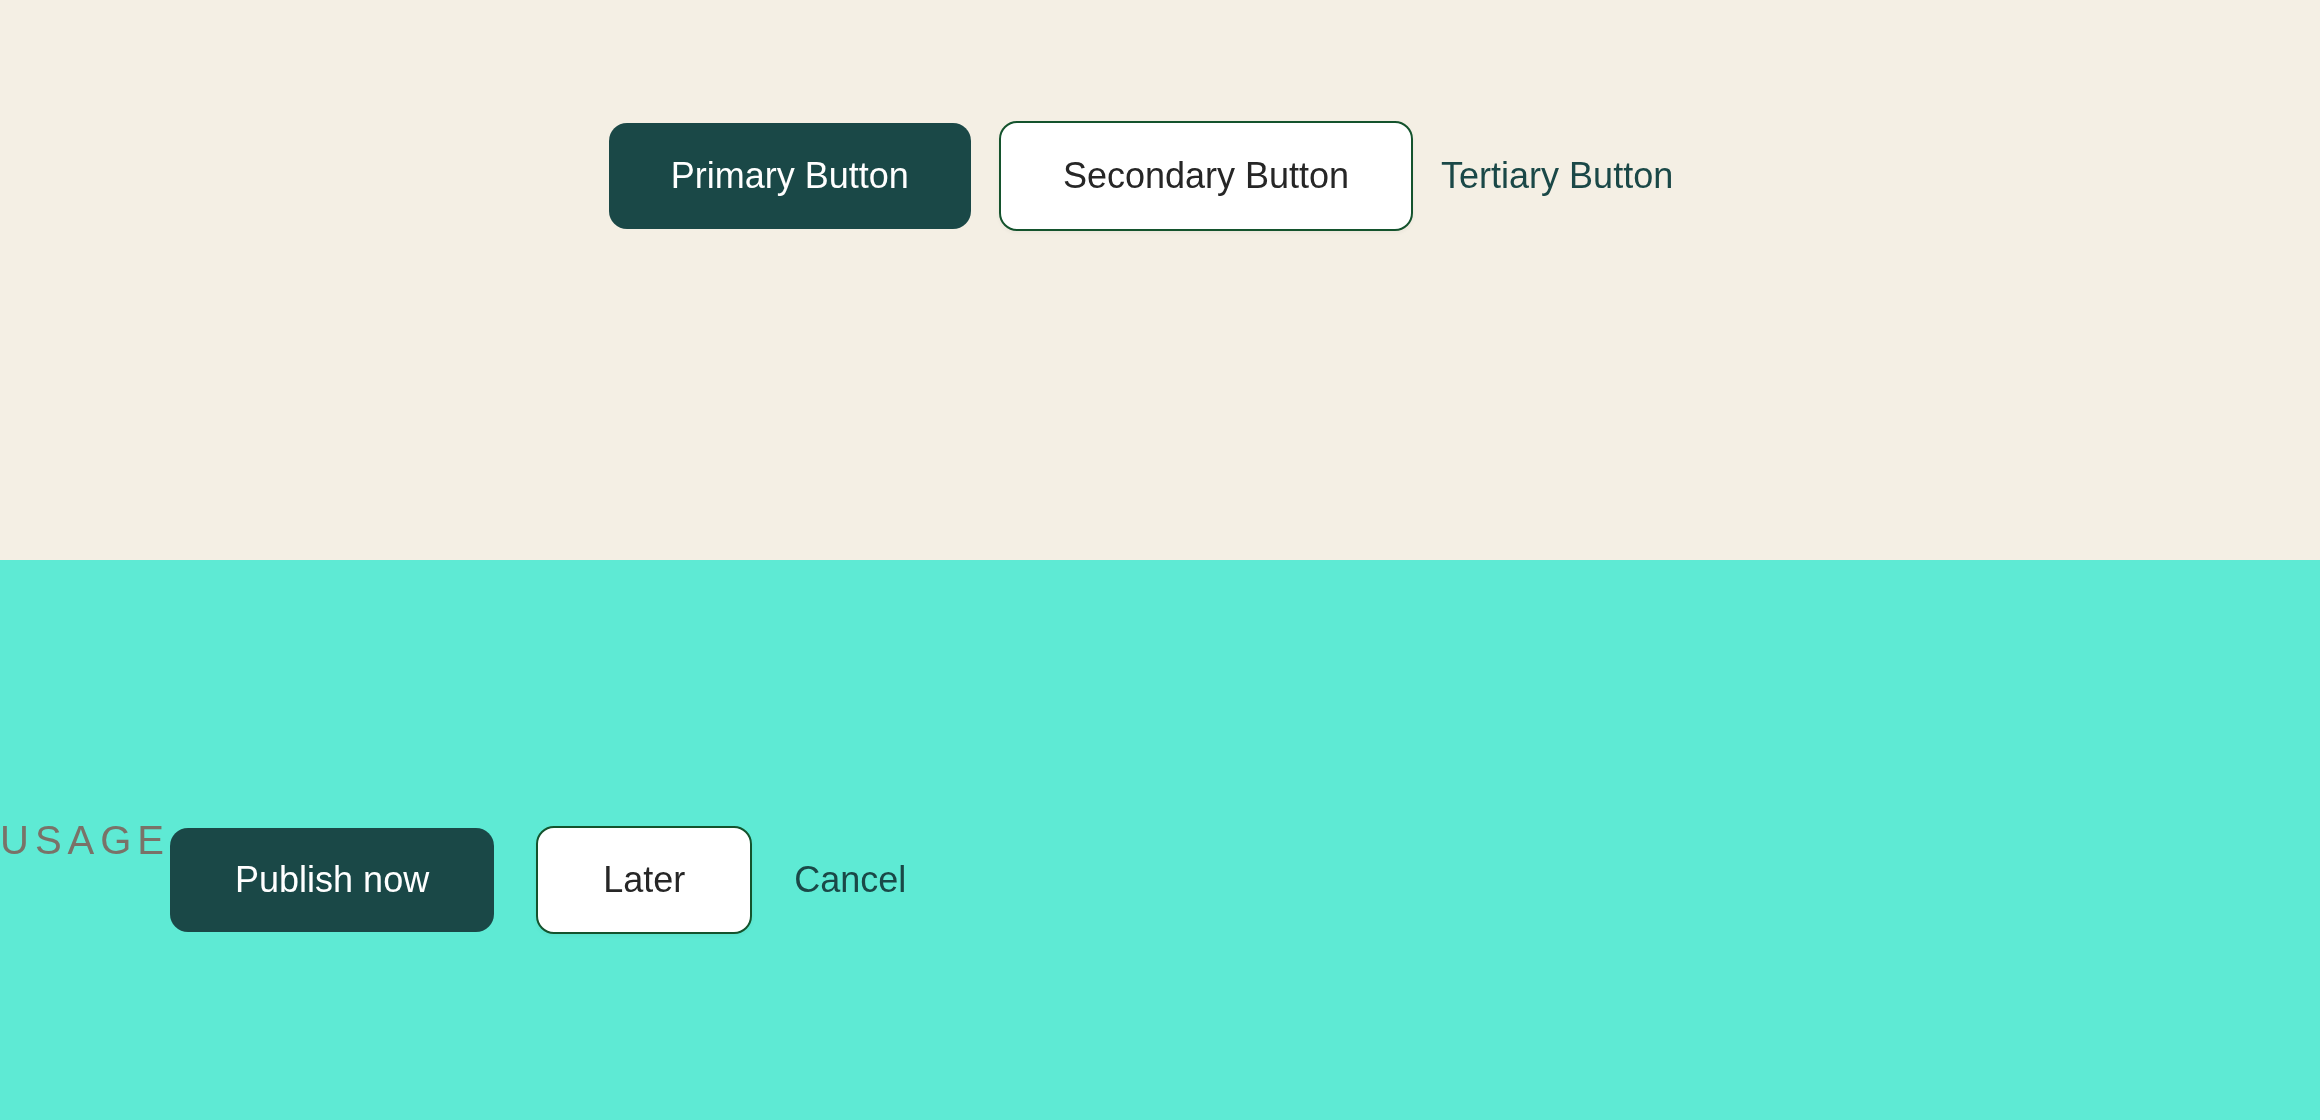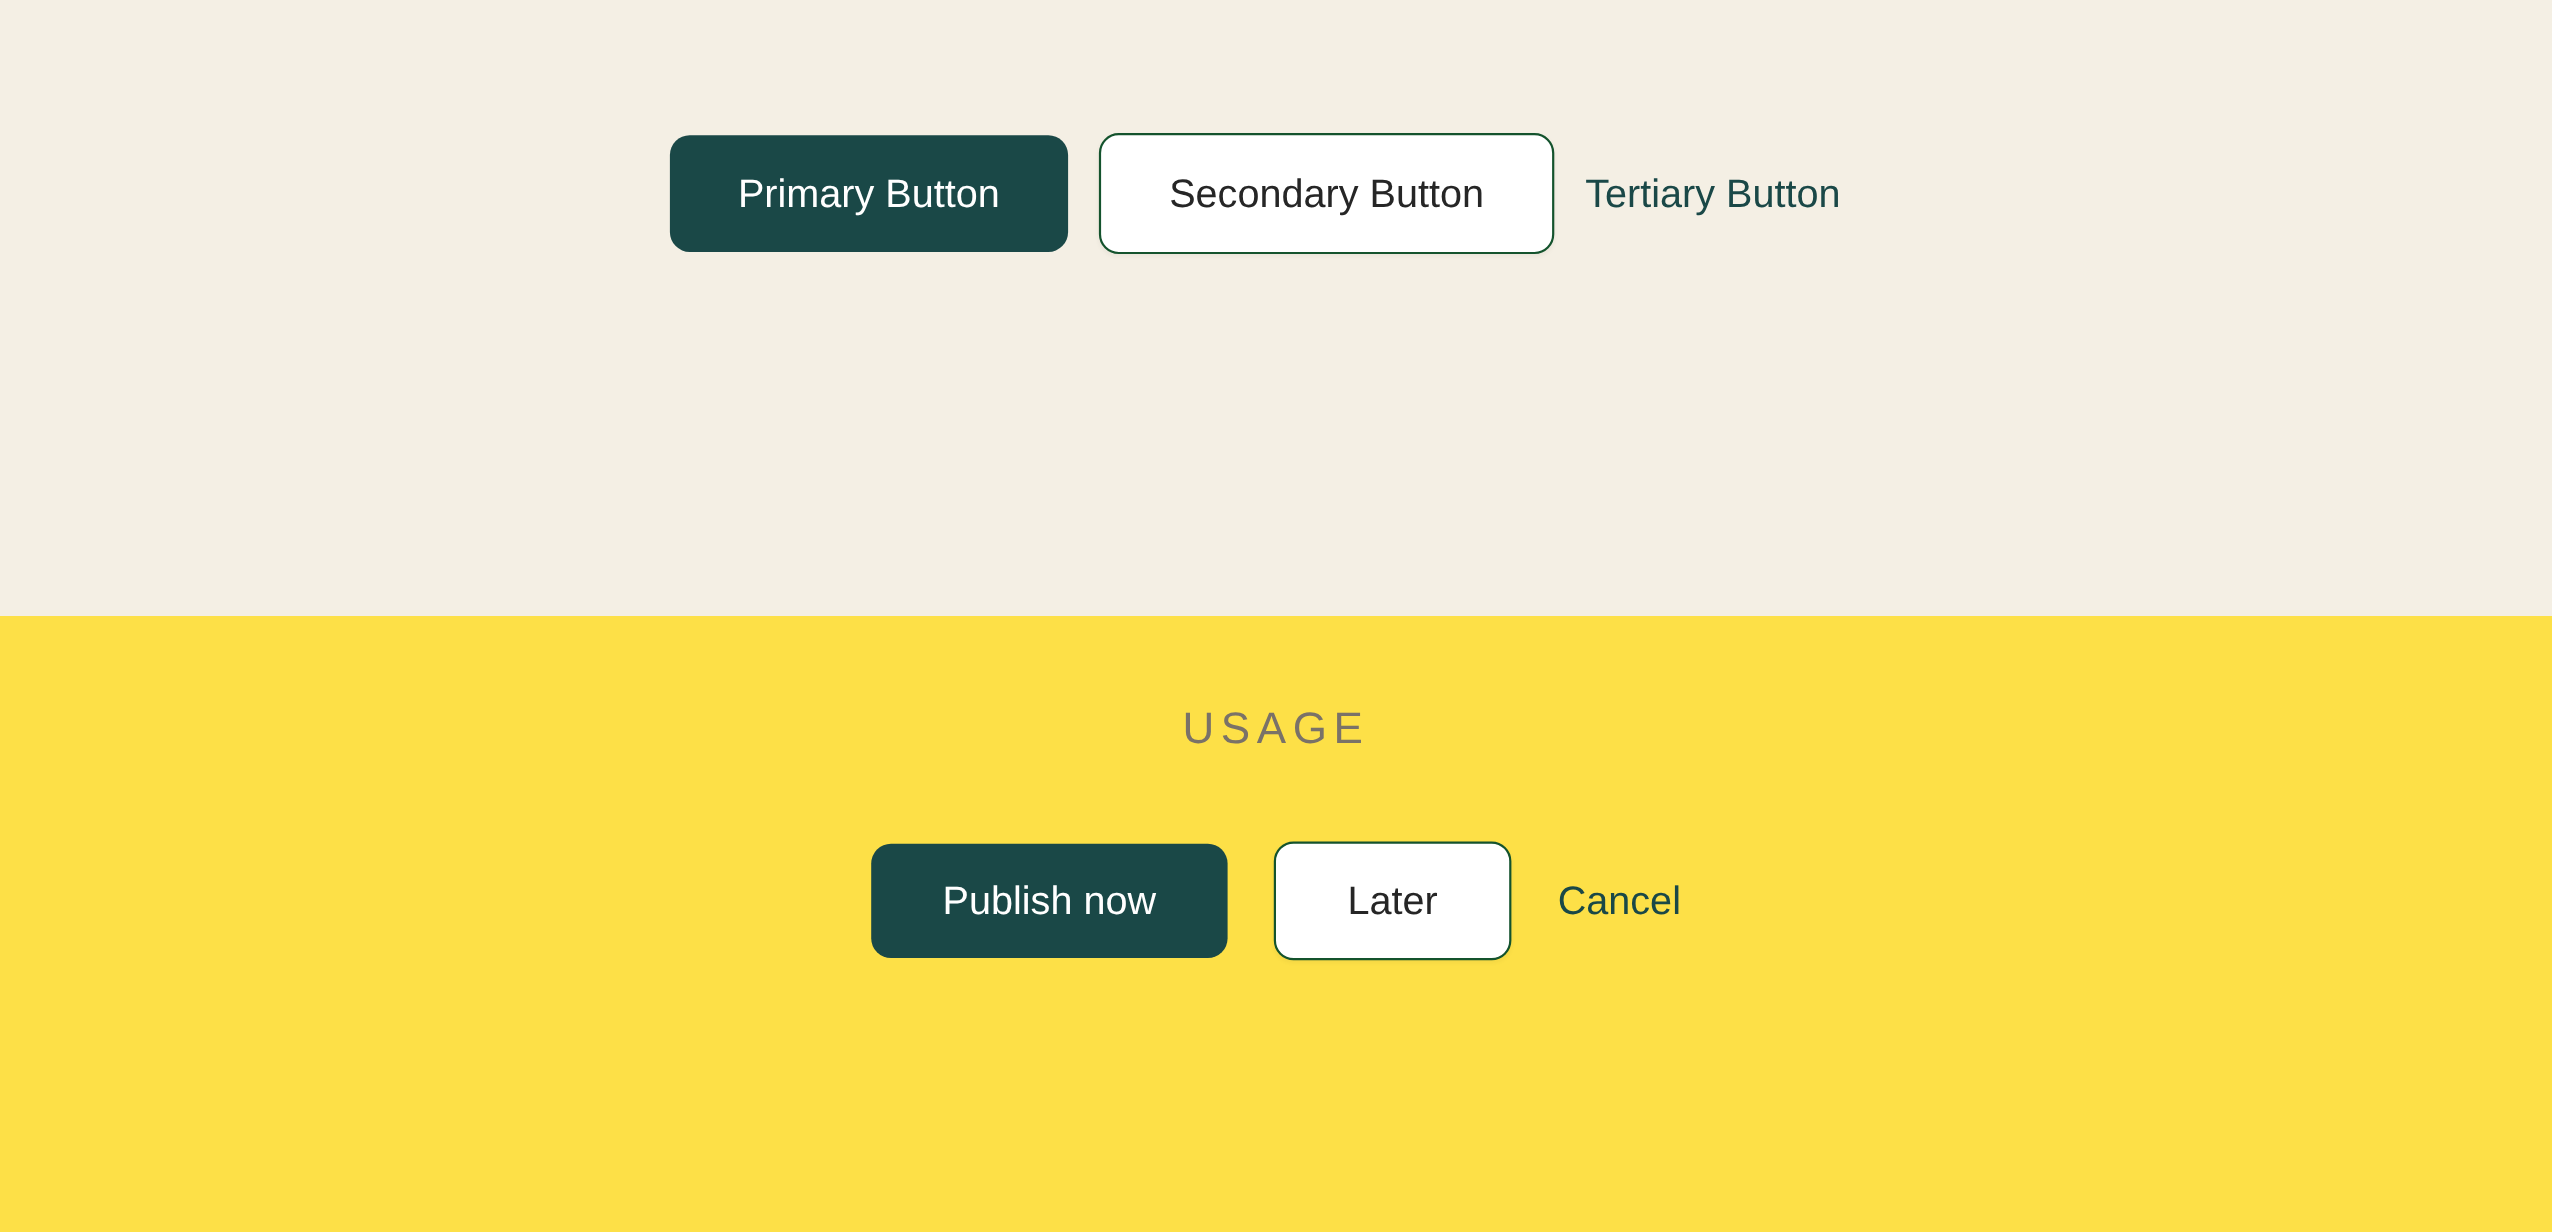--- a/index.html
+++ b/index.html
@@ -21,23 +21,23 @@
       background: #f4efe4;
       display: flex;
       align-items: center;
       justify-content: center;
       padding-left: 12px;
     }
     
     .bottom-section {
       width: 100%;
       height: 560px;
-      background: #fde047;
+      background: #5eead4;
       display: flex;
-      flex-direction: column;
+      flex-direction: row;
       align-items: center;
       padding-top: 80px;
     }
     
     .button-row {
       display: inline-flex;
       align-items: center;
       gap: 28px;
       transform: translateY(-104px) translateX(-25px);
     }

